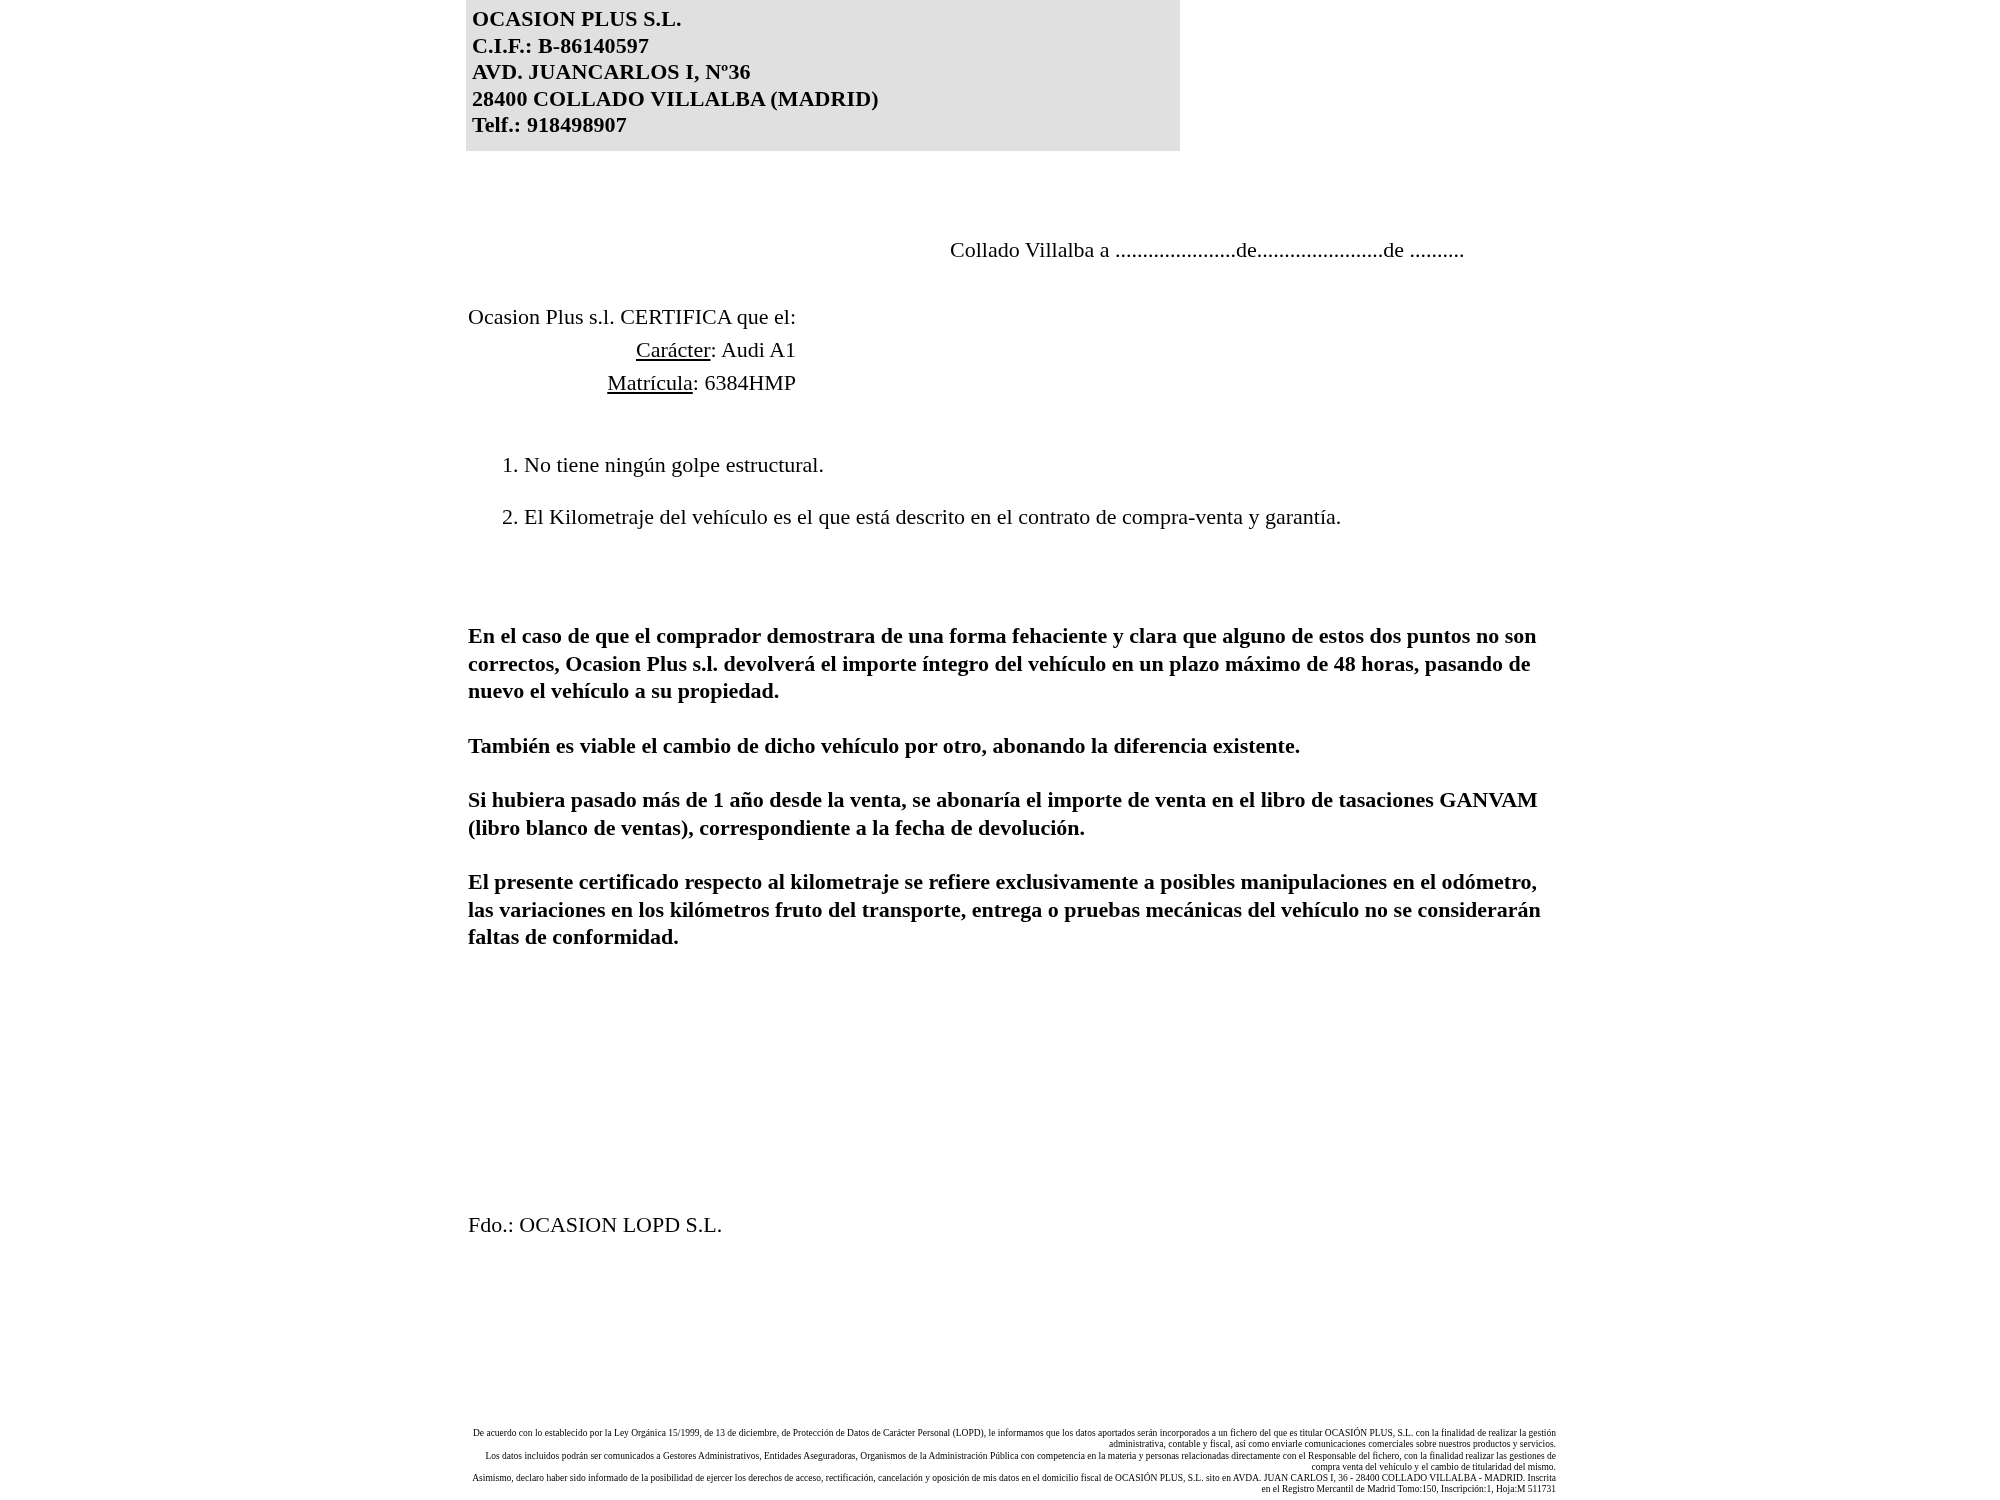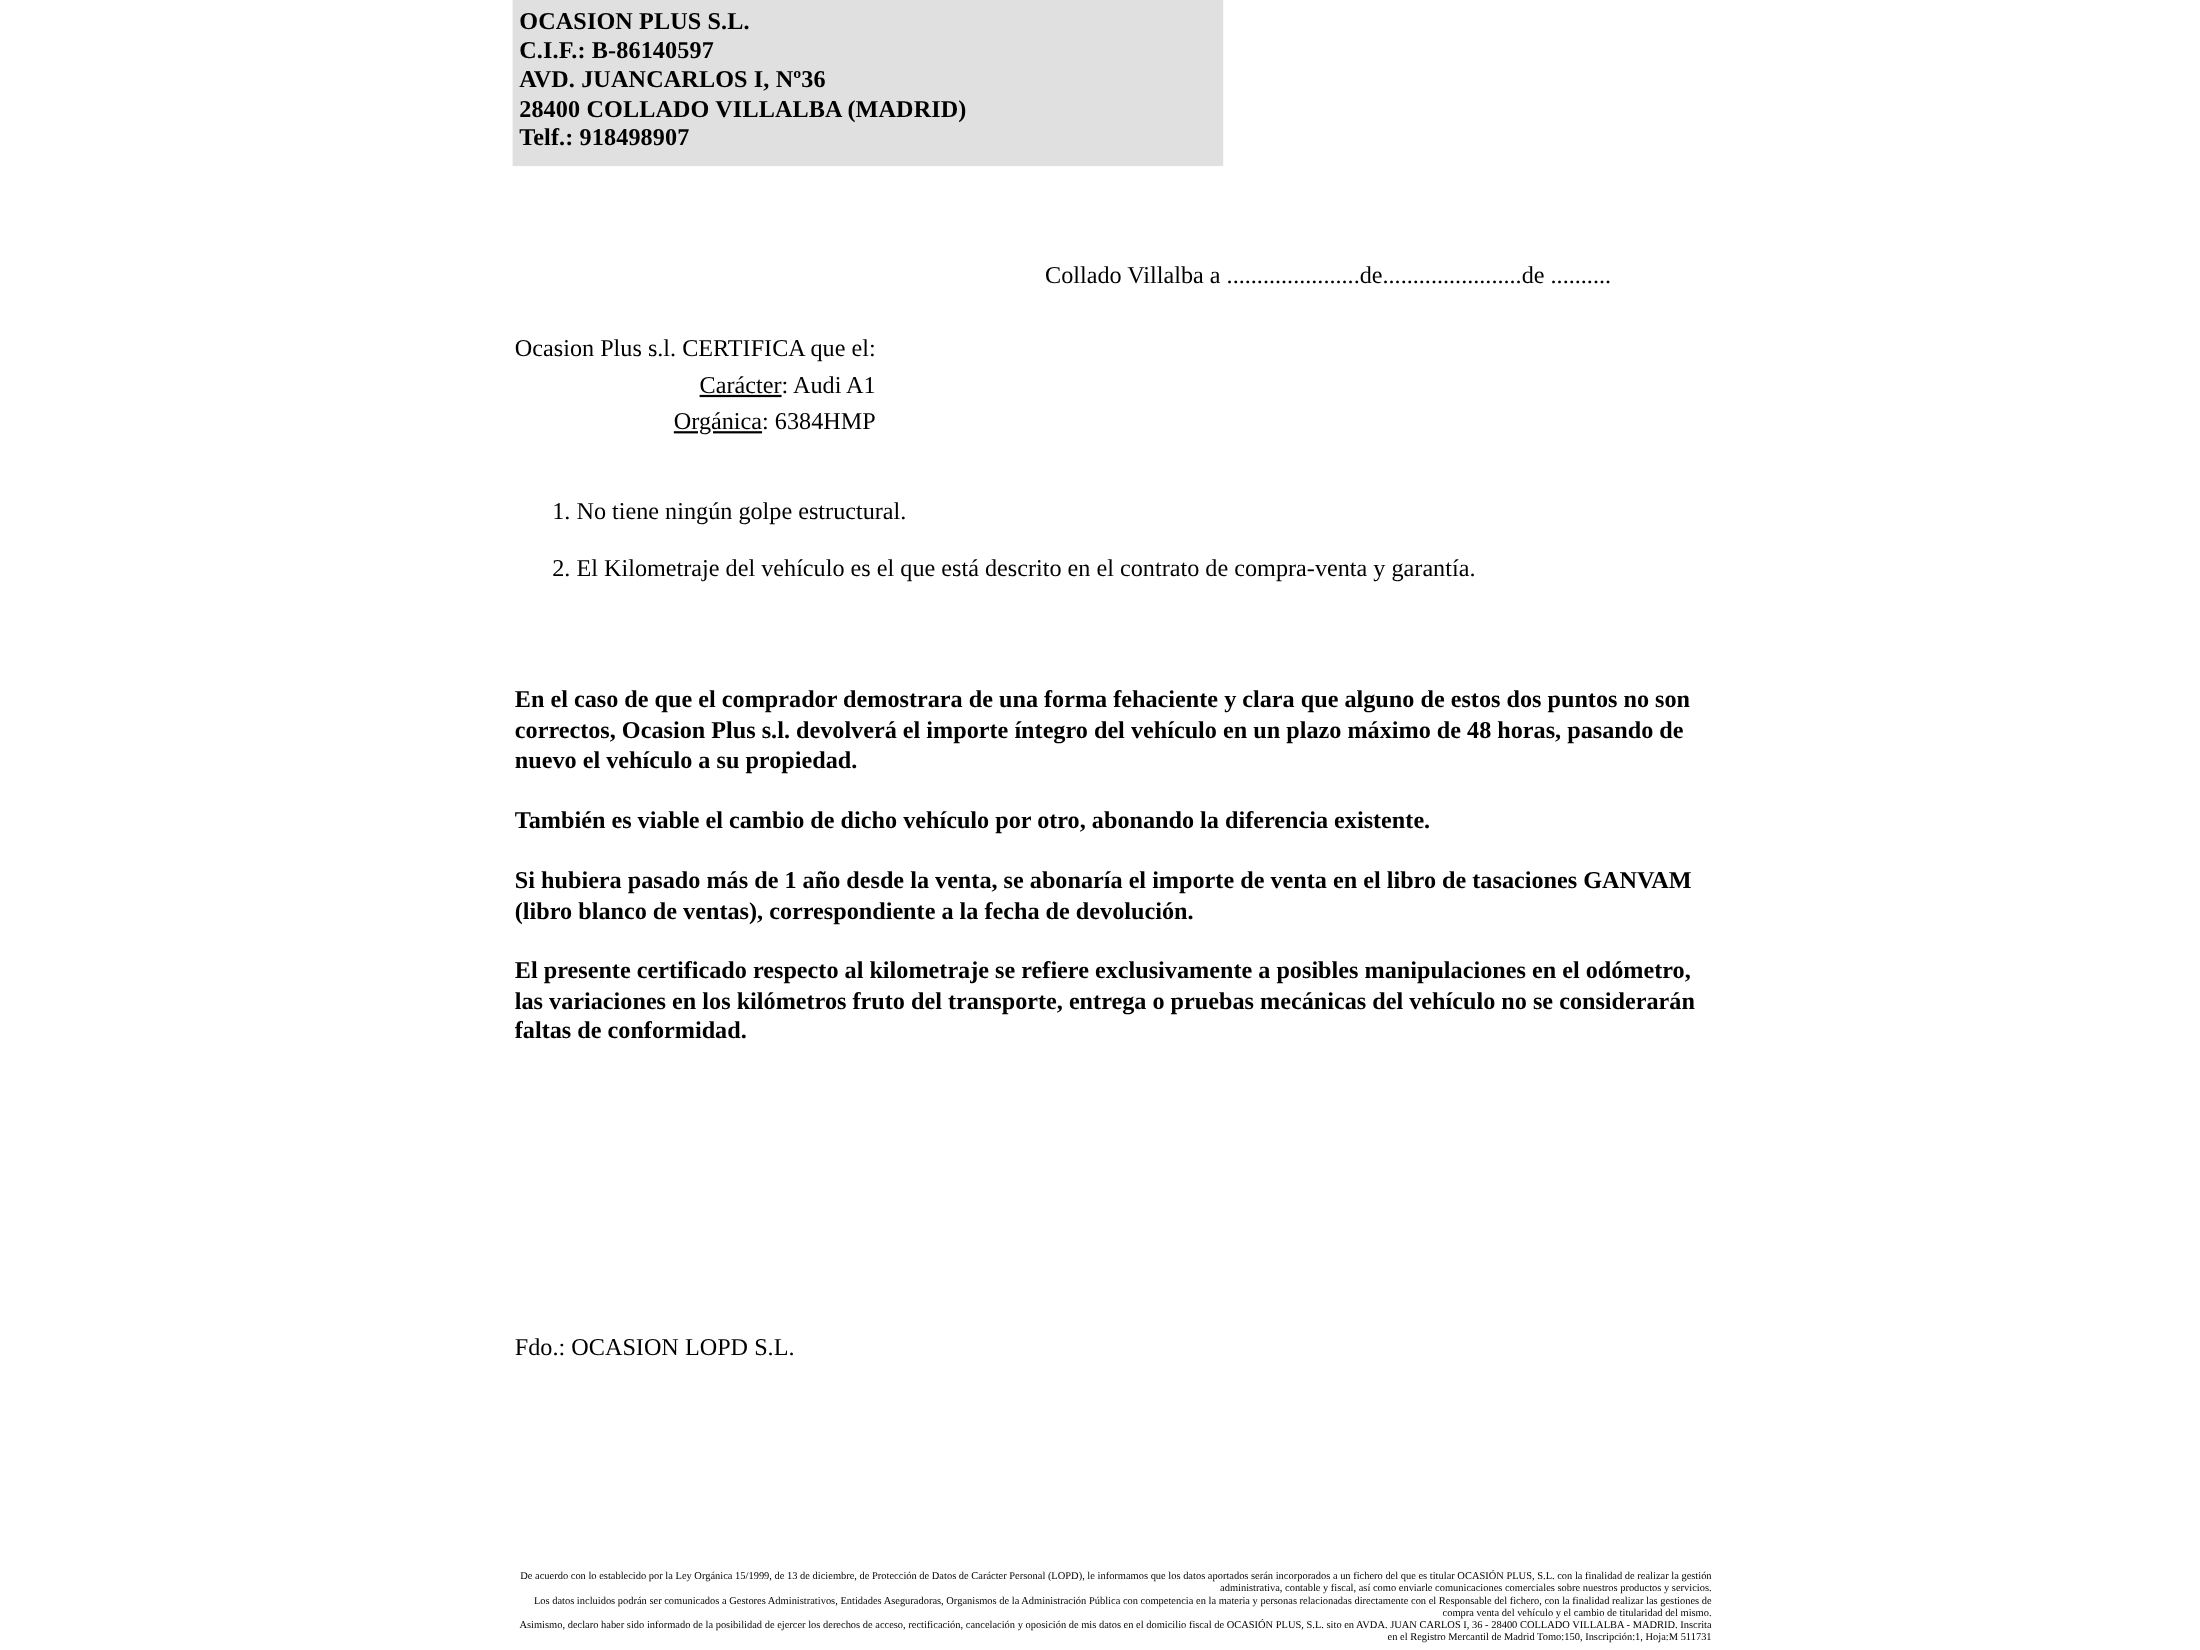--- a/index.html
+++ b/index.html
@@ -22,21 +22,21 @@
     width: 2000px;
     height: 1500px;
     background: #ffffff;
   }
 
   
   .letterhead {
     position: absolute;
     left: 466px;
     top: 0px;
-    width: 646px;
+    width: 714px;
     background: #e0e0e0;
     padding: 6px 0 12px 6px;
     box-sizing: border-box;
   }
   .letterhead .lh-line {
     font-family: "Liberation Serif", serif;
     font-weight: bold;
     font-size: 22px;
     line-height: 26.5px;
     letter-spacing: 0.1px;
@@ -140,21 +140,21 @@
   </div>
 
   <div class="dateline">Collado Villalba a ......................de.......................de ..........</div>
 
   <div class="certifica">
     <div class="cert-row">Ocasion Plus s.l. CERTIFICA que el:</div>
     <div class="cert-row">
       <span class="cert-label">Carácter</span><span>: Audi A1</span>
     </div>
     <div class="cert-row">
-      <span class="cert-label">Orgánica</span><span>: 6384HMP</span>
+      <span class="cert-label">Matrícula</span><span>: 6384HMP</span>
     </div>
   </div>
 
   <div class="points">
     <div class="pt">1. No tiene ningún golpe estructural.</div>
     <div class="pt">2. El Kilometraje del vehículo es el que está descrito en el contrato de compra-venta y garantía.</div>
   </div>
 
   <div class="body-text">
     <p>En el caso de que el comprador demostrara de una forma fehaciente y clara que alguno de estos dos puntos no son correctos, Ocasion Plus s.l. devolverá el importe íntegro del vehículo en un plazo máximo de 48 horas, pasando de nuevo el vehículo a su propiedad.</p>

